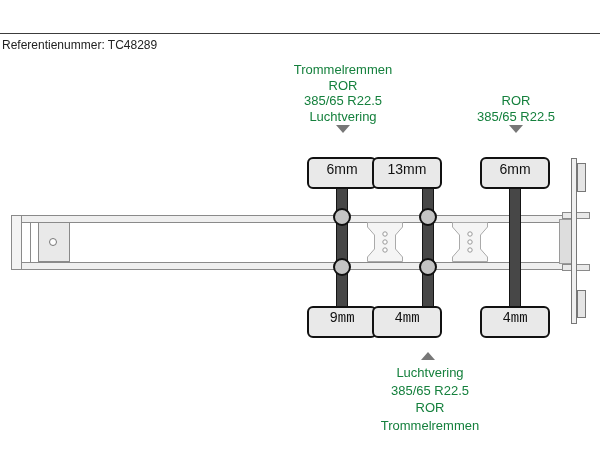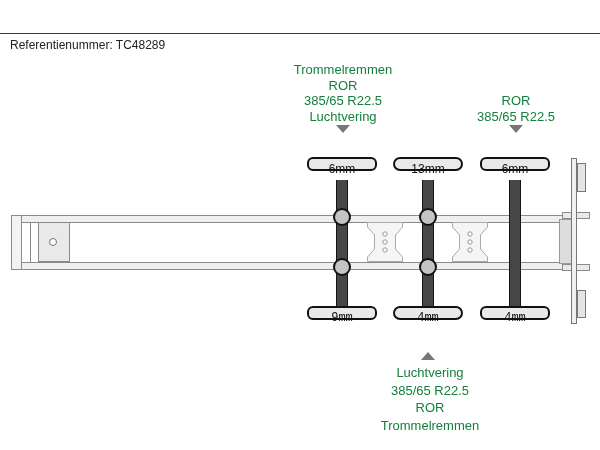--- a/index.html
+++ b/index.html
@@ -3,21 +3,21 @@
 <meta charset="utf-8">
 <style>
   html,body{margin:0;padding:0;background:#fff;}
   .screen{
     position:relative;width:600px;height:450px;background:#ffffff;
     font-family:"Liberation Sans", sans-serif;color:#111;overflow:hidden;
   }
   
   .page-title{position:absolute;left:10px;top:6px;font-size:20px;font-weight:400;color:#111;white-space:nowrap;}
   .header-divider{position:absolute;left:0;top:33px;width:600px;height:0;border-top:1px solid #3c3c3c;}
-  .reference{position:absolute;left:10px;top:38px;font-size:12px;color:#222;}
+  .reference{position:absolute;left:2px;top:38px;font-size:12px;color:#222;}
 
   
   .ann{position:absolute;text-align:center;font-size:13px;line-height:15.5px;color:#15803d;}
   .ann-top-center{left:243px;top:62px;width:200px;}
   .ann-top-right{left:436px;top:93px;width:160px;}
   .ann-bottom{left:330px;top:364px;width:200px;line-height:17.5px;}
 
   
   .arrow-down{position:absolute;width:0;height:0;border-left:7px solid transparent;border-right:7px solid transparent;border-top:8px solid #777;}
   .arrow-up{position:absolute;width:0;height:0;border-left:7px solid transparent;border-right:7px solid transparent;border-bottom:8px solid #777;}
@@ -56,24 +56,24 @@
   .axle-1{left:336px;}
   .axle-2{left:422px;}
   .axle-3{left:509px;}
   .hub{position:absolute;width:18px;height:18px;border-radius:50%;background:#c4c4c4;border:2px solid #111;box-sizing:border-box;z-index:5;}
   .hub-a1t{left:333px;top:208px;}
   .hub-a1b{left:333px;top:258px;}
   .hub-a2t{left:419px;top:208px;}
   .hub-a2b{left:419px;top:258px;}
 
   
-  .mbox{position:absolute;width:70px;height:14px;background:#e9e9e9;border:2px solid #111;border-radius:6px;box-sizing:border-box;z-index:6;
-        font-size:12px;color:#111;text-align:center;line-height:20px;}
+  .mbox{position:absolute;width:70px;height:32px;background:#e9e9e9;border:2px solid #111;border-radius:6px;box-sizing:border-box;z-index:6;
+        font-size:14px;color:#111;text-align:center;line-height:20px;}
   .mt{top:157px;} .mb{top:306px;font-family:Liberation Mono, monospace;}
-  .mx1{left:307px;} .mx2{left:393px;border-radius:12px;} .mx3{left:480px;}
+  .mx1{left:307px;} .mx2{left:372px;} .mx3{left:480px;}
 </style>
 </head>
 <body>
 
 <div class="screen">
 
   <div class="header-divider"></div>
   <div class="reference">Referentienummer: TC48289</div>
 
   <div class="ann ann-top-center">

